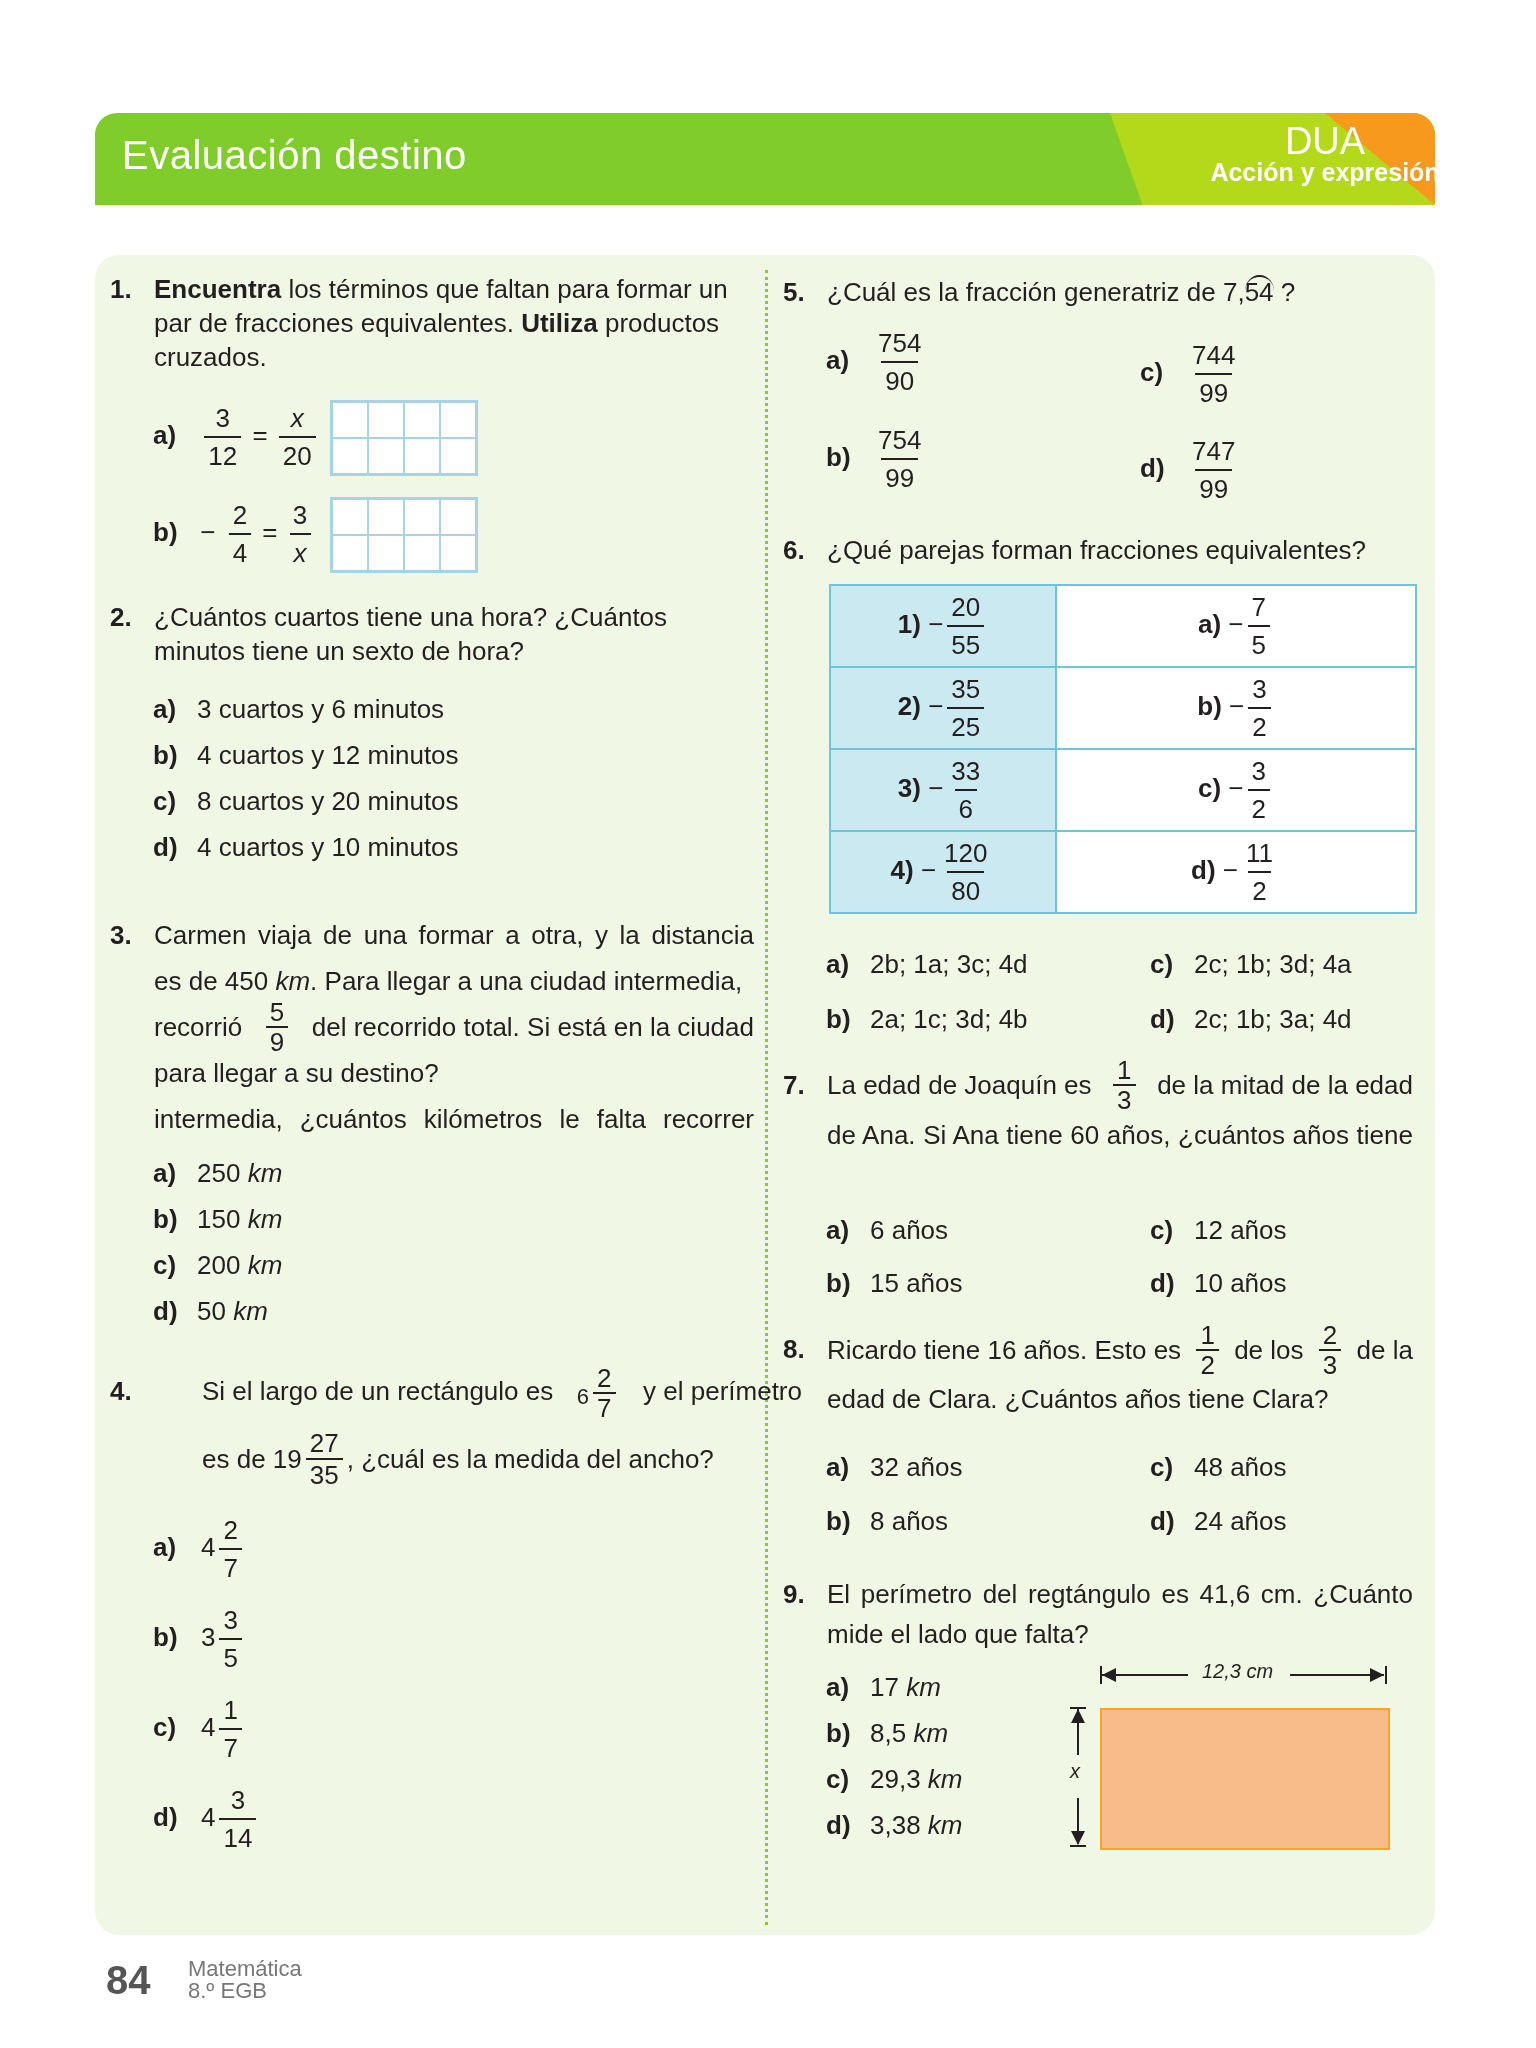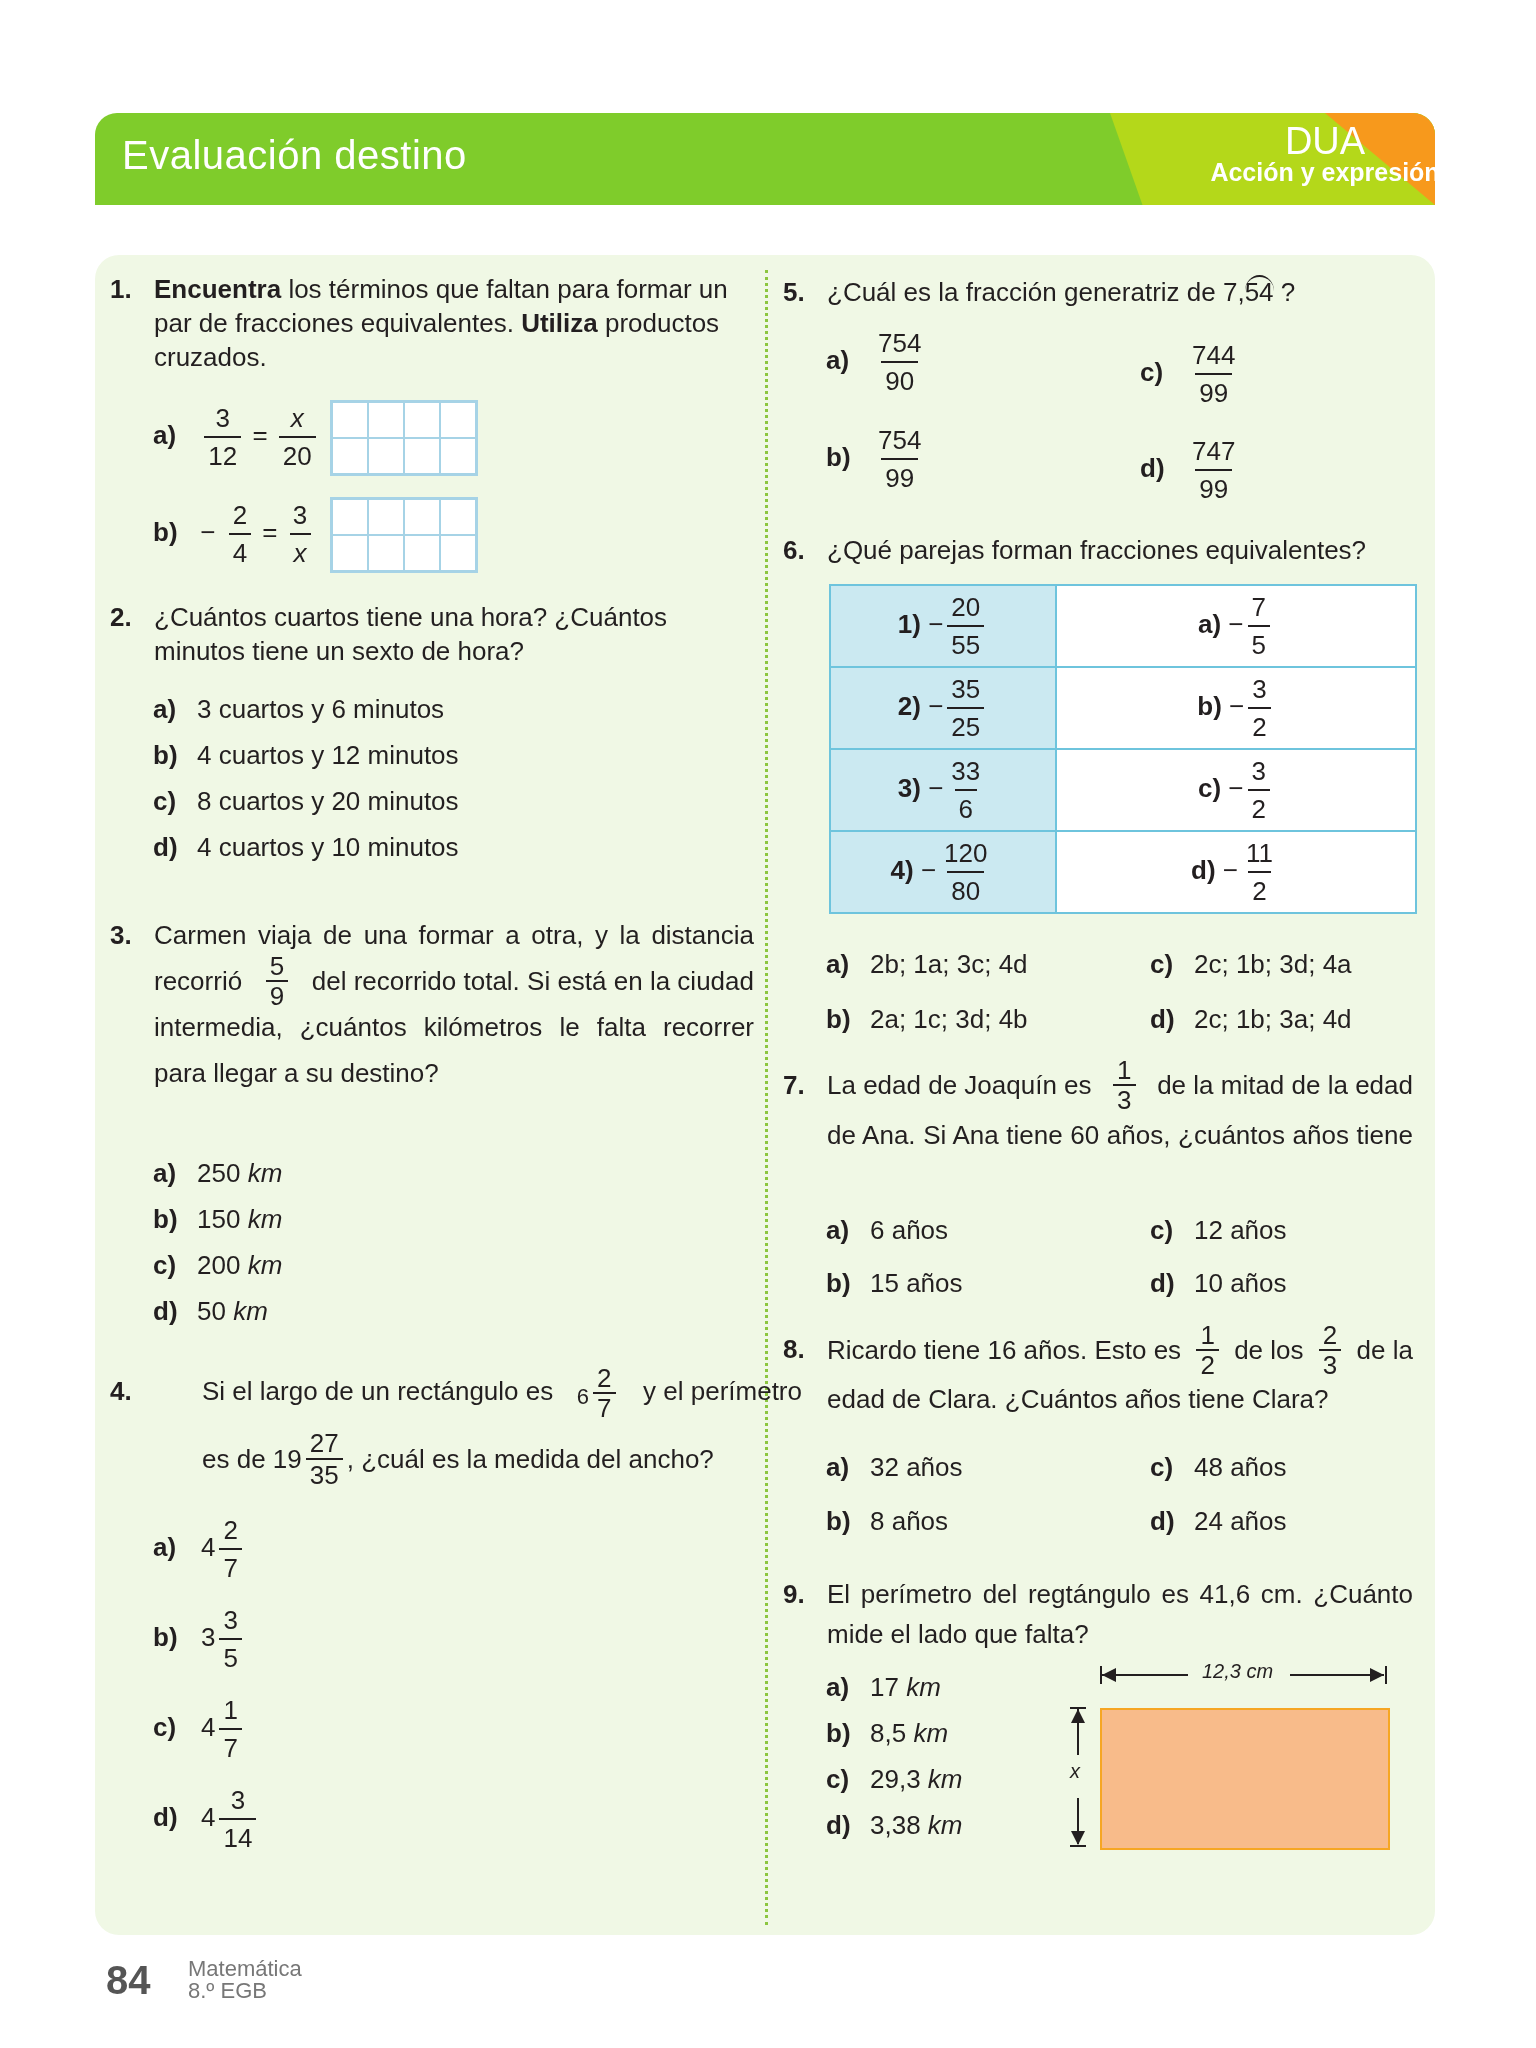--- a/index.html
+++ b/index.html
@@ -110,30 +110,31 @@
 </div>
 <div class="col opt" style="left:153px;top:692px;"><span class="lbl">a)</span><span>3 cuartos y 6 minutos</span></div>
 <div class="col opt" style="left:153px;top:738px;"><span class="lbl">b)</span><span>4 cuartos y 12 minutos</span></div>
 <div class="col opt" style="left:153px;top:784px;"><span class="lbl">c)</span><span>8 cuartos y 20 minutos</span></div>
 <div class="col opt" style="left:153px;top:830px;"><span class="lbl">d)</span><span>4 cuartos y 10 minutos</span></div>
 
 <div class="col" style="left:110px;top:912px;width:640px;line-height:46px;">
   <span class="qnum">3.</span>
   <div class="qtext" style="width:600px;">
     <div style="text-align:justify;text-align-last:justify;">Carmen viaja de una formar a otra, y la distancia</div>
+    <div><span>es de 450 </span><span class="em">km</span><span>. Para llegar a una ciudad intermedia,</span></div>
     <div style="display:flex;justify-content:space-between;align-items:center;height:46px;">
         <span>recorrió</span>
         <span class="frac" style="line-height:28px;">
           <span class="n">5</span>
           <span class="d">9</span>
         </span>
         <span>del recorrido total. Si está en la ciudad</span>
       </div>
+    <div>para llegar a su destino?</div>
     <div style="text-align:justify;text-align-last:justify;">intermedia, ¿cuántos kilómetros le falta recorrer</div>
-    <div>para llegar a su destino?</div>
   </div>
 </div>
 <div class="col opt" style="left:153px;top:1156px;"><span class="lbl">a)</span><span>250</span> <span class="em">km</span></div>
 <div class="col opt" style="left:153px;top:1202px;"><span class="lbl">b)</span><span>150</span> <span class="em">km</span></div>
 <div class="col opt" style="left:153px;top:1248px;"><span class="lbl">c)</span><span>200</span> <span class="em">km</span></div>
 <div class="col opt" style="left:153px;top:1294px;"><span class="lbl">d)</span><span>50</span> <span class="em">km</span></div>
 
 <div class="col" style="left:110px;top:1362px;width:640px;">
   <span class="qnum" style="top:12px;">4.</span>
   <div class="qtext" style="width:600px;margin-left:48px;">

